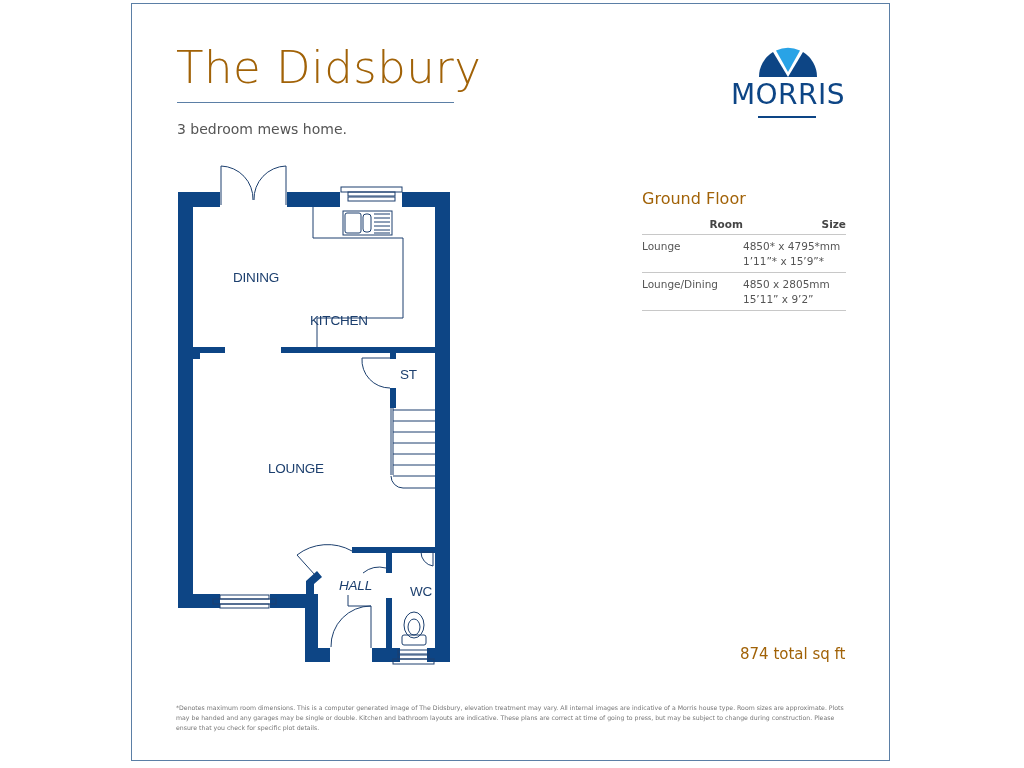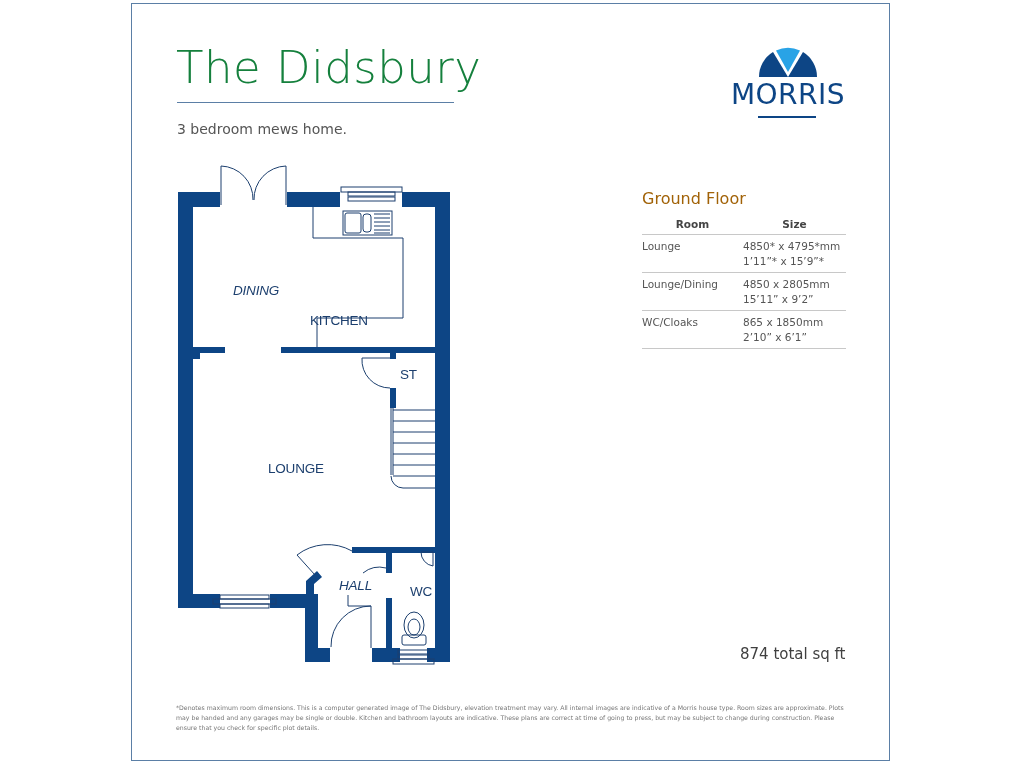--- a/index.html
+++ b/index.html
@@ -25,21 +25,21 @@
       box-sizing: border-box;
     }
     .title {
       position: absolute;
       left: 176px;
       top: 40px;
       font-family: "DejaVu Sans", sans-serif;
       font-weight: 300;
       font-size: 45px;
       letter-spacing: 0.5px;
-      color: #15803d;
+      color: #a16207;
       line-height: 56px;
       white-space: nowrap;
     }
     .title-rule {
       position: absolute;
       left: 177px;
       top: 102px;
       width: 277px;
       height: 1px;
       background: #5b7fa6;
@@ -91,40 +91,40 @@
     .room-table {
       position: absolute;
       left: 642px;
       top: 216px;
       width: 204px;
       border-collapse: collapse;
       font-size: 10.5px;
       color: #555;
     }
     .room-table th {
-      text-align: center;
+      text-align: right;
       font-weight: bold;
       font-size: 10.5px;
       padding: 2px 0 4px 0;
       border-bottom: 1px solid #c8c8c8;
       color: #444;
     }
     .room-table td {
       vertical-align: top;
       padding: 4px 0 3px 0;
       border-bottom: 1px solid #c8c8c8;
       line-height: 15px;
     }
     .room-table .col-room { width: 101px; }
     .total {
       position: absolute;
       left: 740px;
       top: 645px;
       font-size: 15px;
-      color: #404040;
+      color: #a16207;
       white-space: nowrap;
     }
     .disclaimer {
       position: absolute;
       left: 176px;
       top: 703px;
       width: 680px;
       font-size: 6.2px;
       line-height: 10px;
       color: #777;
@@ -253,21 +253,21 @@
 
       <ellipse cx="414" cy="625" rx="10" ry="13"></ellipse>
       <ellipse cx="414" cy="627" rx="6" ry="8"></ellipse>
       <rect x="402" y="635" width="24" height="10" rx="2"></rect>
 
       <rect x="398" y="650" width="31" height="4"></rect>
       <rect x="398" y="655" width="31" height="4"></rect>
       <rect x="393" y="659" width="41" height="5"></rect>
     </g>
   </svg>
-  <div class="room-label" style="left:63px; top:123px;font-style:italic;">DINING</div>
+  <div class="room-label" style="left:63px; top:110px;">DINING</div>
   <div class="room-label" style="left:140px; top:109px;margin-top:44px;">KITCHEN</div>
   <div class="room-label" style="left:230px; top:207px;">ST</div>
   <div class="room-label" style="left:98px; top:301px;">LOUNGE</div>
   <div class="room-label" style="left:169px; top:418px;font-style:italic;">HALL</div>
   <div class="room-label" style="left:240px; top:424px;">WC</div>
 </div>
 
 <div class="floor-title">Ground Floor</div>
 
 <table class="room-table">
@@ -285,25 +285,18 @@
         <div>1’11”* x 15’9”*</div>
       </td>
     </tr>
     <tr>
       <td>Lounge/Dining</td>
       <td>
         <div>4850 x 2805mm</div>
         <div>15’11” x 9’2”</div>
       </td>
     </tr>
-    <tr>
-      <td>WC/Cloaks</td>
-      <td>
-        <div>865 x 1850mm</div>
-        <div>2’10” x 6’1”</div>
-      </td>
-    </tr>
   </tbody>
 </table>
 
 <div class="total">874 total sq ft</div>
 
 <div class="disclaimer">*Denotes maximum room dimensions. This is a computer generated image of The Didsbury, elevation treatment may vary. All internal images are indicative of a Morris house type. Room sizes are approximate. Plots may be handed and any garages may be single or double. Kitchen and bathroom layouts are indicative. These plans are correct at time of going to press, but may be subject to change during construction. Please ensure that you check for specific plot details.</div>
 
 </body></html>

